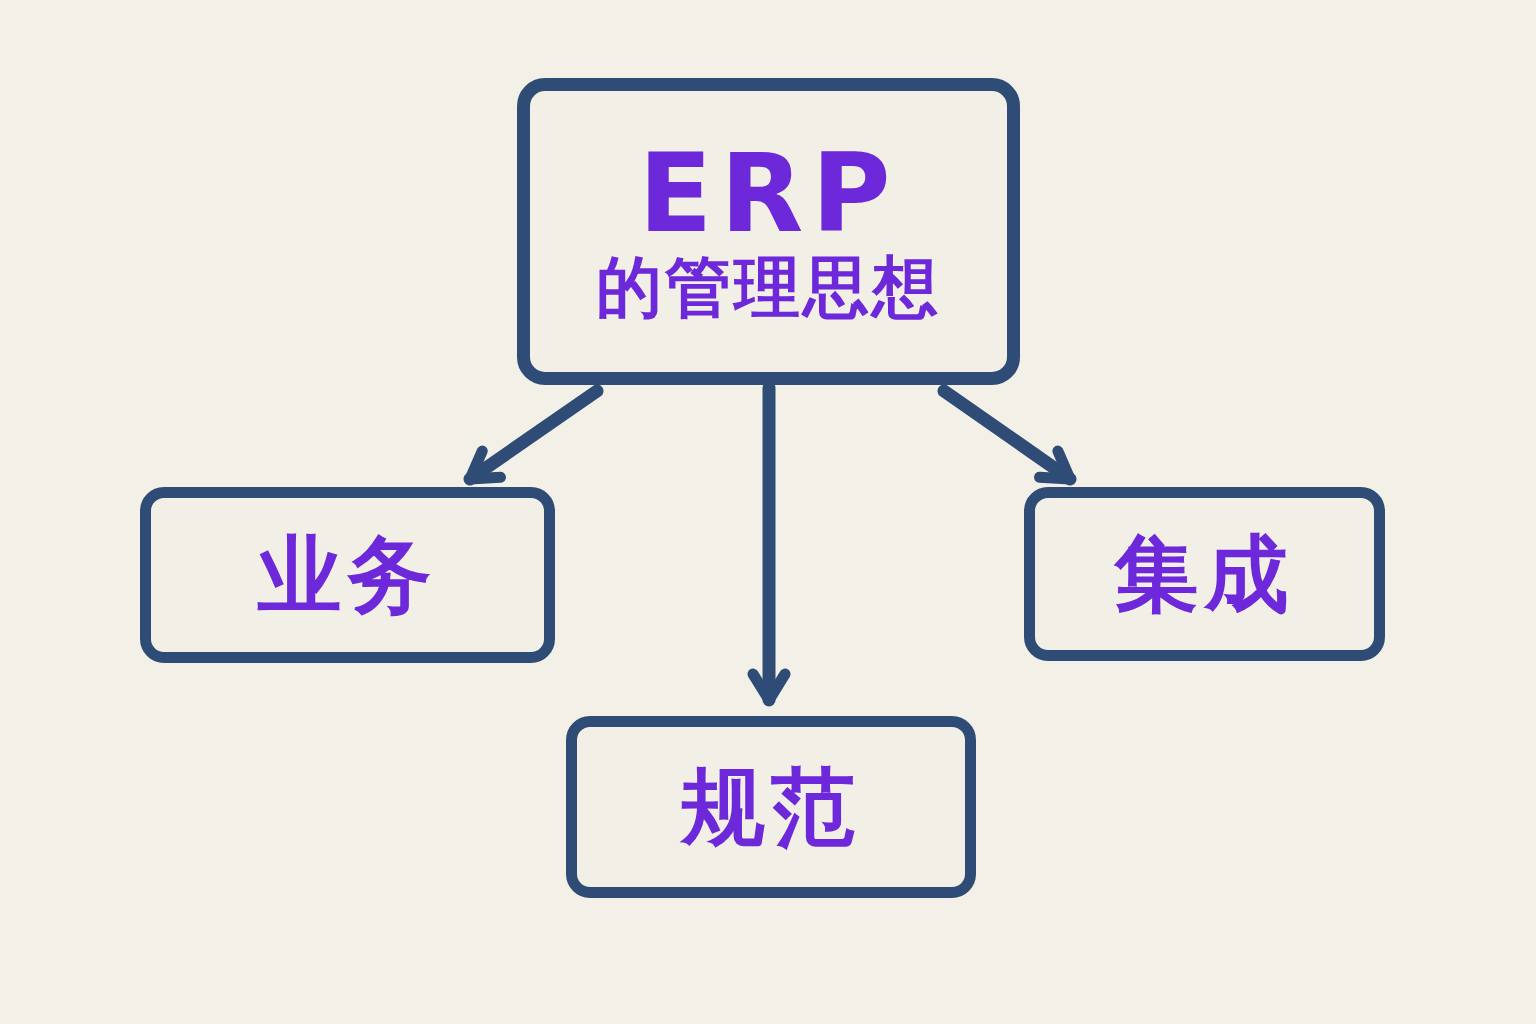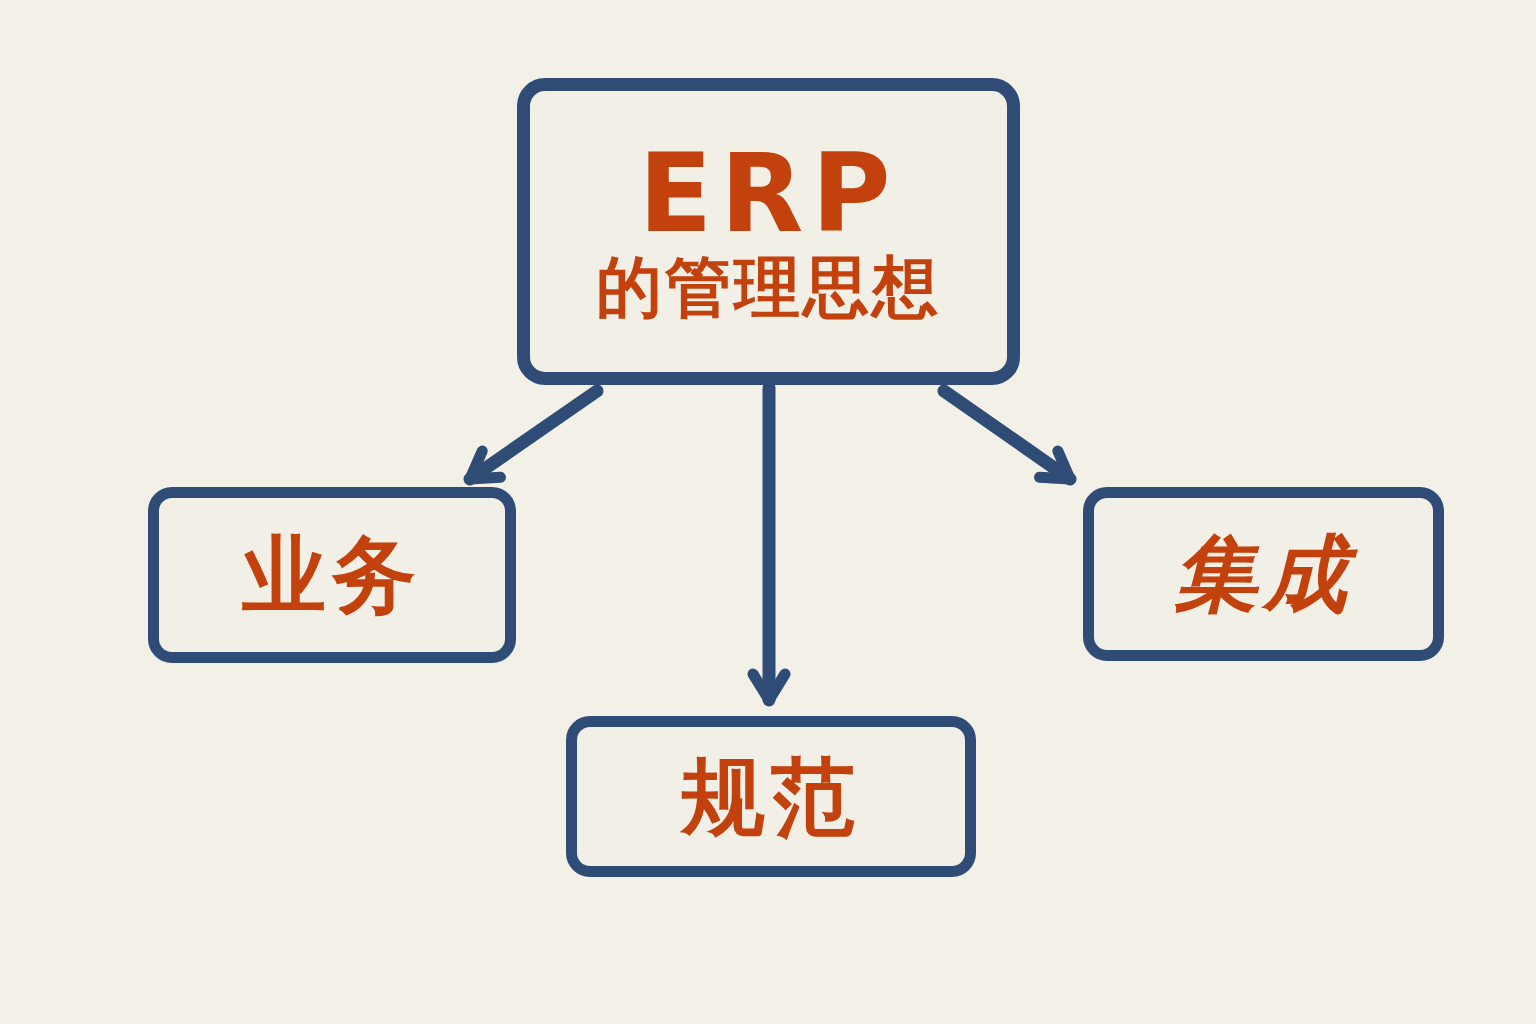--- a/index.html
+++ b/index.html
@@ -25,21 +25,21 @@
   }
   .node {
     position: absolute;
     box-sizing: border-box;
     background: #f2efe6;
     border: 12px solid #2e4c75;
     display: flex;
     flex-direction: column;
     align-items: center;
     justify-content: center;
-    color: #c2410c;
+    color: #6d28d9;
     text-align: center;
   }
   .node-root {
     left: 517px;
     top: 78px;
     width: 503px;
     height: 307px;
     border-radius: 28px;
     border-width: 13px;
   }
@@ -53,37 +53,36 @@
     font-size: 66px;
     font-weight: 800;
     letter-spacing: 3px;
     line-height: 1.15;
   }
   .node-child {
     border-radius: 24px;
     border-width: 11px;
   }
   .node-business {
-    left: 148px;
+    left: 140px;
     top: 487px;
-    width: 368px;
+    width: 415px;
     height: 176px;
   }
   .node-integration {
-    left: 1083px;
+    left: 1024px;
     top: 487px;
     width: 361px;
     height: 174px;
-    font-style: italic;
   }
   .node-standard {
     left: 566px;
     top: 716px;
     width: 410px;
-    height: 161px;
+    height: 182px;
   }
   .child-label {
     font-size: 84px;
     font-weight: 800;
     letter-spacing: 6px;
     line-height: 1;
   }
 </style>
 </head>
 <body>

